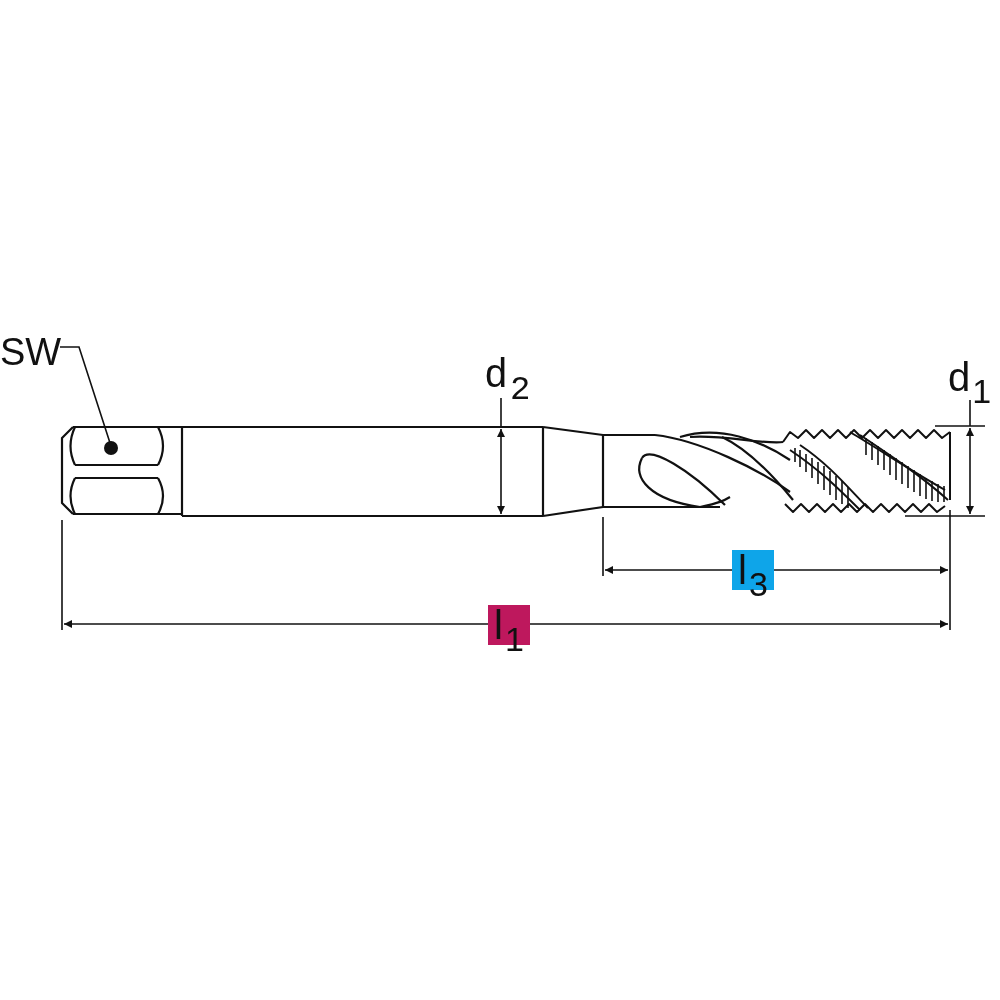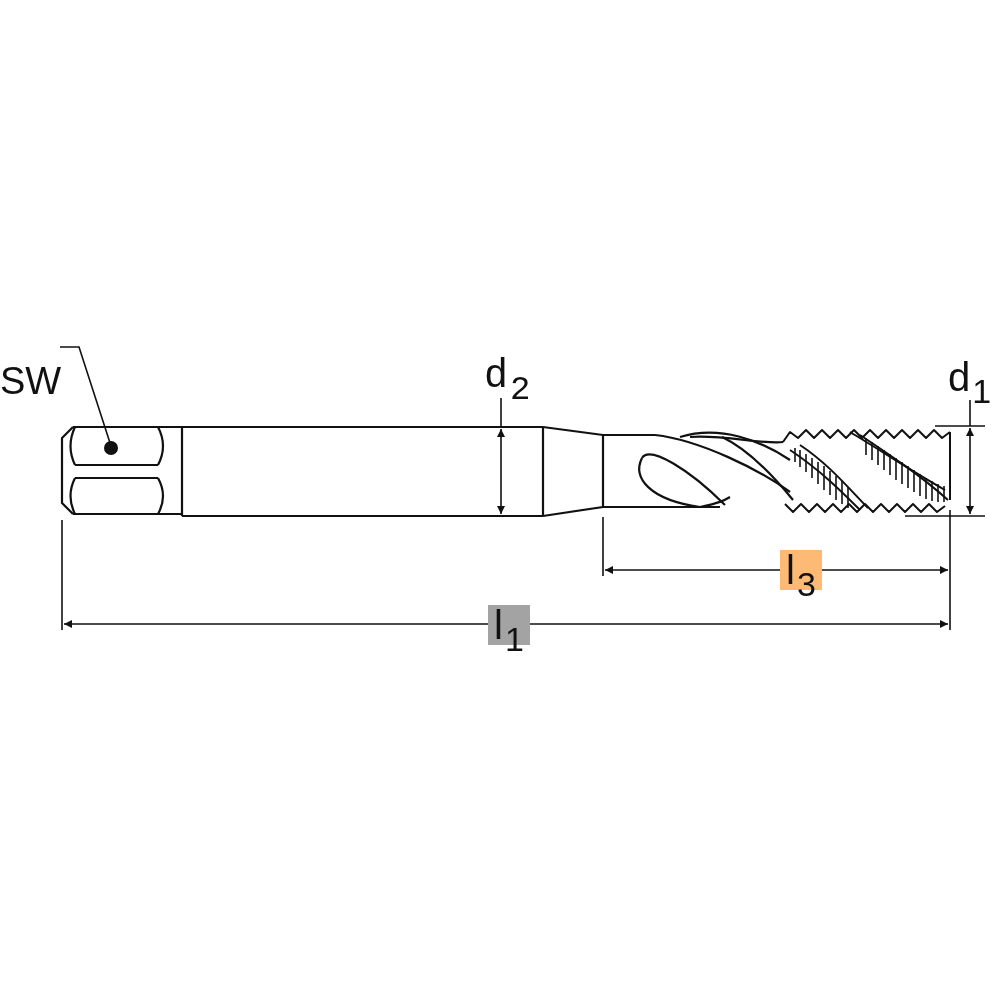--- a/index.html
+++ b/index.html
@@ -1,25 +1,25 @@
 <!DOCTYPE html>
 <html><head>
 <meta charset="utf-8">
 <style>
   html, body { margin: 0; padding: 0; background: #ffffff; }
   body { width: 1000px; height: 1000px; position: relative; overflow: hidden; font-family: "Liberation Sans", sans-serif; }
   #drawing { position: absolute; left: 0; top: 0; width: 1000px; height: 1000px; }
   .lbl { position: absolute; font-family: "Liberation Sans", sans-serif; color: #111; line-height: 1; white-space: nowrap; }
   .lbl .main { font-size: 40px; }
   .lbl .sub { font-size: 34px; position: relative; top: 12px; margin-left: 2px; }
-  #lbl-sw { left: 0px; top: 333px; font-size: 38px; margin-top: 29px; }
+  #lbl-sw { left: 0px; top: 333px; font-size: 38px; }
   #lbl-d2 { left: 484px; top: 357px; font-family: Liberation Mono, monospace; }
   #lbl-d1 { left: 948px; top: 357px; }
-  #lbl-l3 { left: 780px; top: 550px; background: #fdba74; padding: 0 6px; }
-  #lbl-l1 { left: 488px; top: 605px; background: #a3a3a3; padding: 0 6px; }
+  #lbl-l3 { left: 732px; top: 550px; background: #0ea5e9; padding: 0 6px; }
+  #lbl-l1 { left: 488px; top: 605px; background: #be185d; padding: 0 6px; }
 </style>
 </head>
 <body>
 
 <svg id="drawing" width="1000" height="1000" viewBox="0 0 1000 1000" xmlns="http://www.w3.org/2000/svg">
   <defs>
     <marker id="arr" viewBox="0 0 10 10" refX="10" refY="5" markerWidth="14" markerHeight="8" orient="auto-start-reverse" markerUnits="userSpaceOnUse">
       <path d="M0,0 L10,5 L0,10 z" fill="#111"></path>
     </marker>
   </defs>

